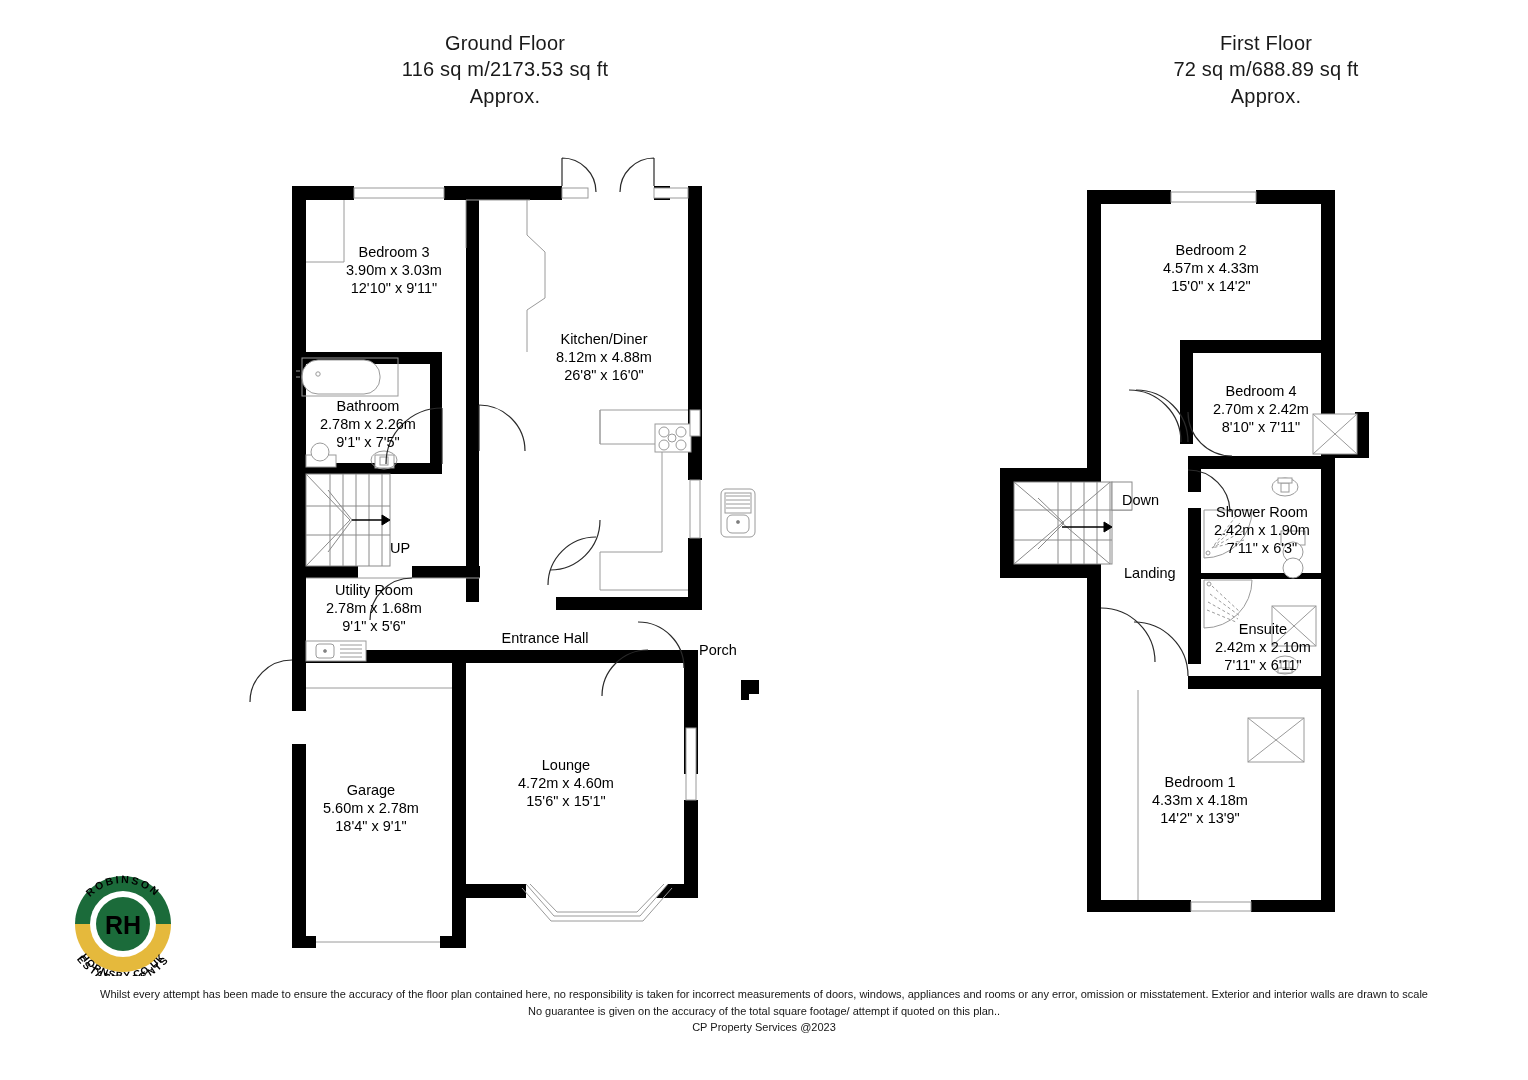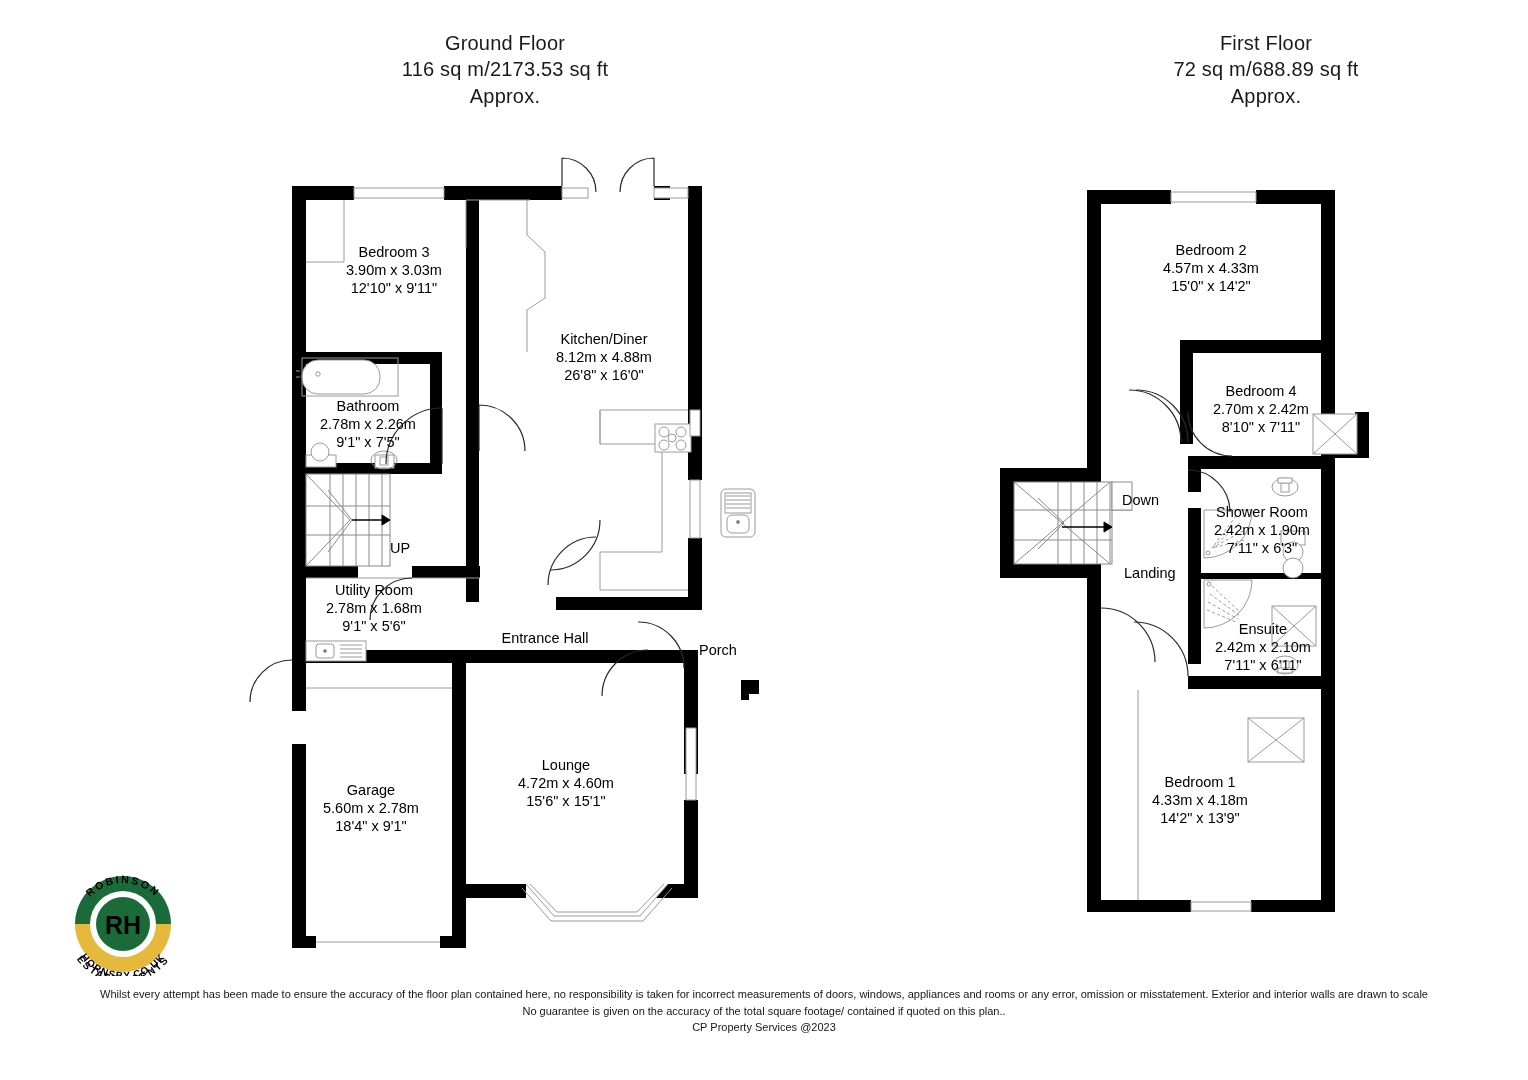--- a/index.html
+++ b/index.html
@@ -456,17 +456,17 @@
       </text>
       <text font-size="10" font-weight="bold" fill="#1b6b3a" letter-spacing="2" font-family="'Liberation Sans', sans-serif">
         <textPath href="#arcBottom" startOffset="50%" text-anchor="middle">ESTATE AGENTS</textPath>
       </text>
     </g>
     <text x="61" y="62" text-anchor="middle" font-size="25" font-weight="bold" fill="#ffffff" font-family="'Liberation Serif', serif">RH</text>
   </svg>
 
   <div id="disclaimer">
     <span class="dline l1">Whilst every attempt has been made to ensure the accuracy of the floor plan contained here, no responsibility is taken for incorrect measurements of doors, windows, appliances and rooms or any error, omission or misstatement. Exterior and interior walls are drawn to scale</span>
-    <span class="dline">No guarantee is given on the accuracy of the total square footage/ contained if quoted on this plan..</span>
+    <span class="dline">No guarantee is given on the accuracy of the total square footage/ attempt if quoted on this plan..</span>
     <span class="dline">CP Property Services @2023</span>
   </div>
 
 </div>
 
 </body></html>

